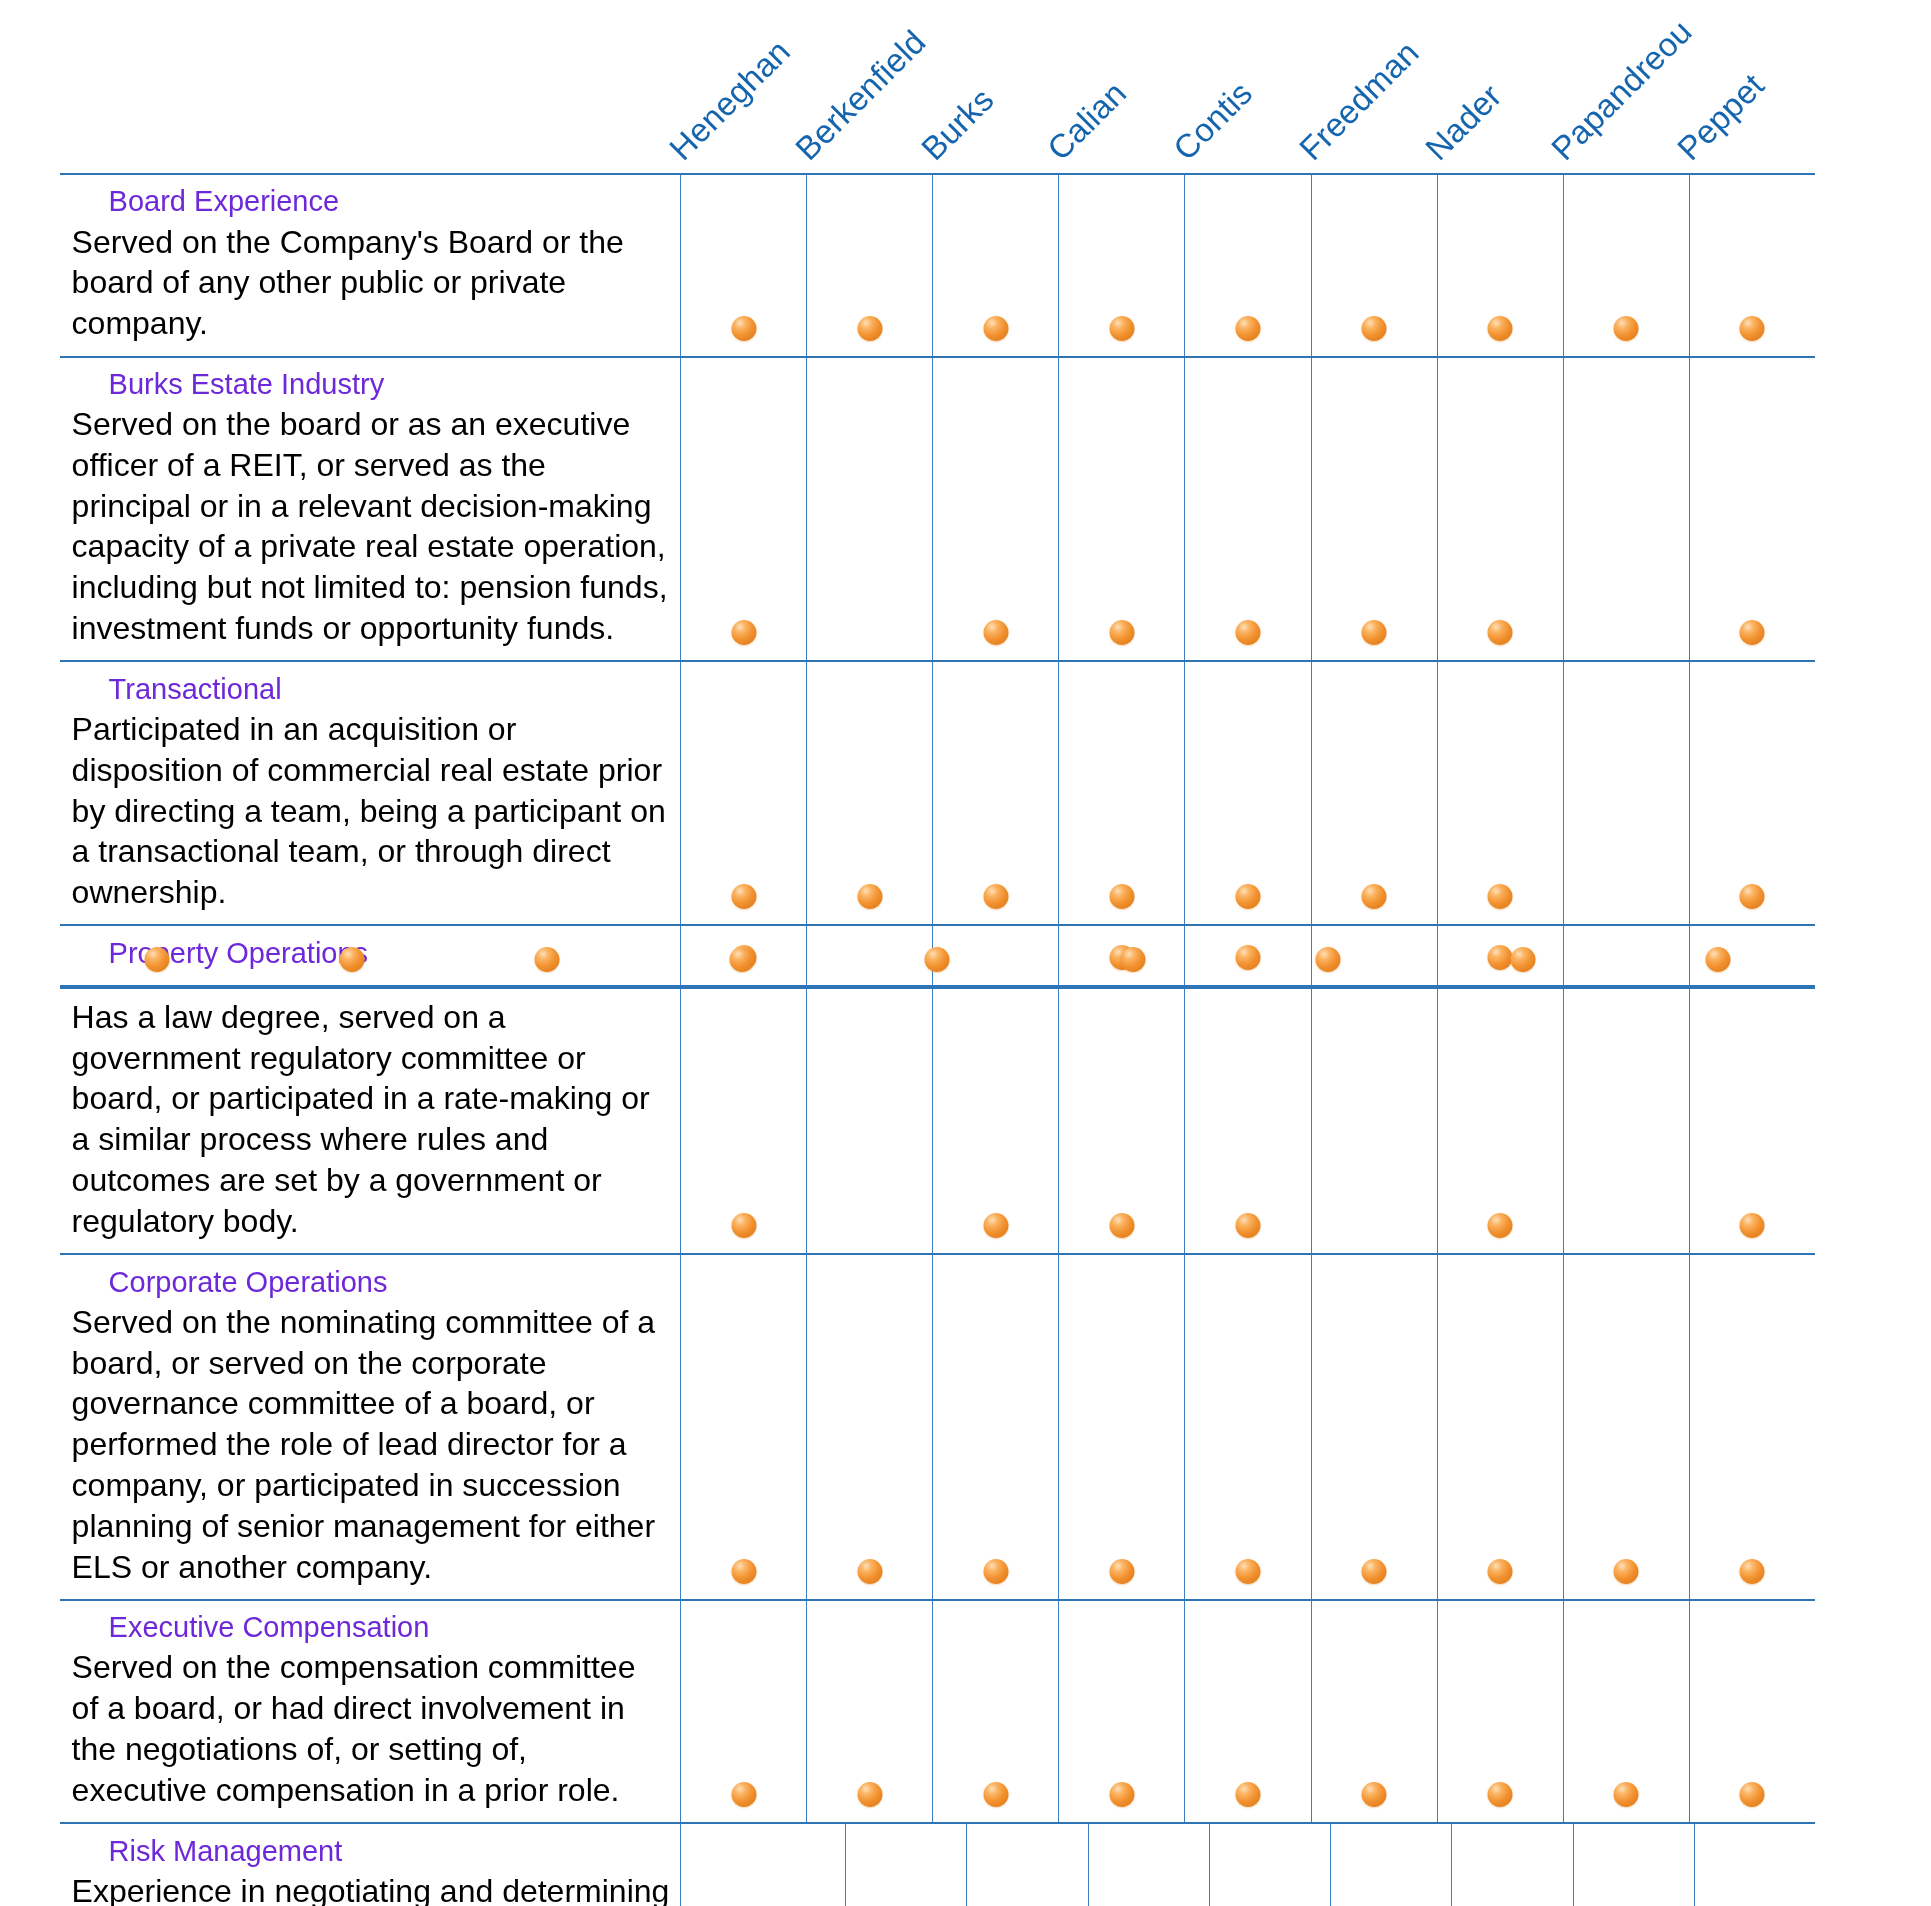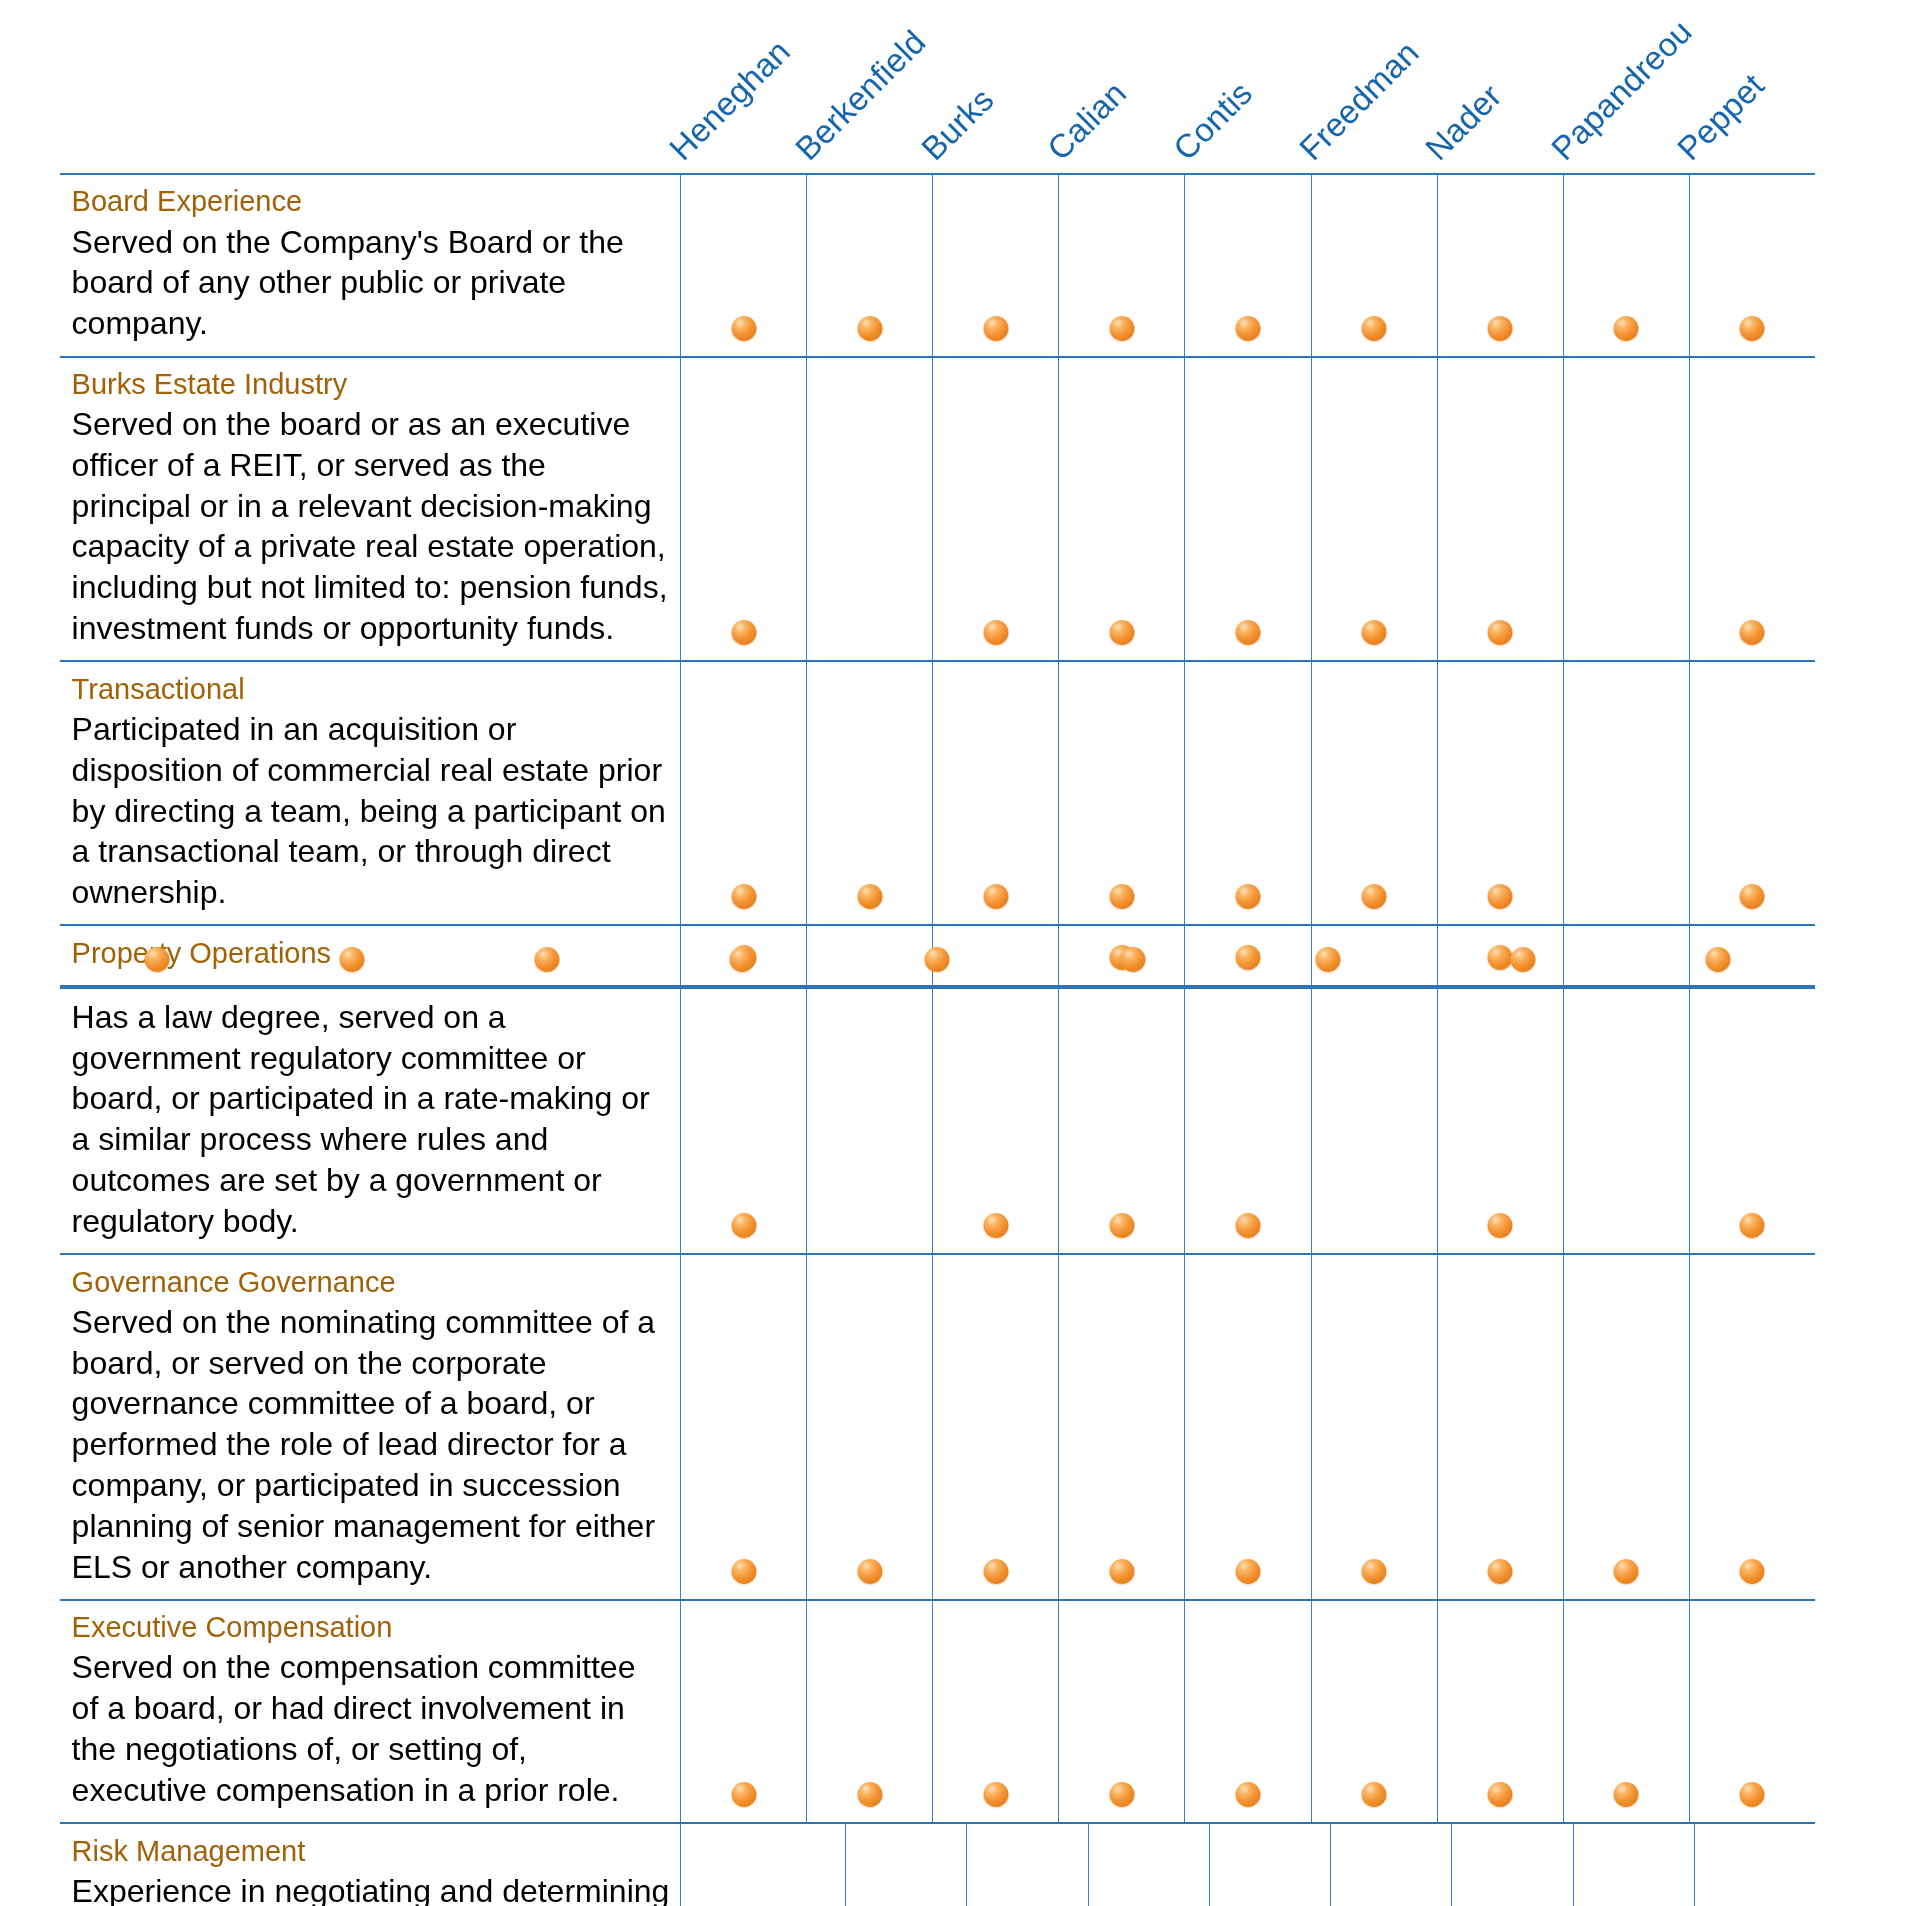--- a/index.html
+++ b/index.html
@@ -56,25 +56,26 @@
   .row:last-child{border-bottom:none;gap:44px;}
 
   .desc{
     width:621px;
     flex:0 0 621px;
     box-sizing:border-box;
     padding:8.3px 10px 11.6px 11.6px;
     border-right:1.7px solid #3a7fc1;
   }
   .cat-title{
-    color:#a16207;
+    color:#6d28d9;
     font-size:29px;
     line-height:1.26;
     margin-bottom:1.7px;
     white-space:nowrap;
+    margin-left:37px;
   }
   .cat-desc{
     color:#000000;
     font-size:32px;
     line-height:1.275;
   }
 
   .marks{
     flex:1 1 auto;
     display:flex;
@@ -318,21 +319,21 @@
             <span class="dot"></span>
           </div>
           <div class="mark-cell"></div>
           <div class="mark-cell">
             <span class="dot"></span>
           </div>
         </div>
       </div>
       <div class="row">
         <div class="desc">
-          <div class="cat-title">Governance Governance</div>
+          <div class="cat-title">Corporate Operations</div>
           <div class="cat-desc">Served on the nominating committee of a board, or served on the corporate governance committee of a board, or performed the role of lead director for a company, or participated in succession planning of senior management for either ELS or another company.</div>
         </div>
         <div class="marks">
           <div class="mark-cell">
             <span class="dot"></span>
           </div>
           <div class="mark-cell">
             <span class="dot"></span>
           </div>
           <div class="mark-cell">

